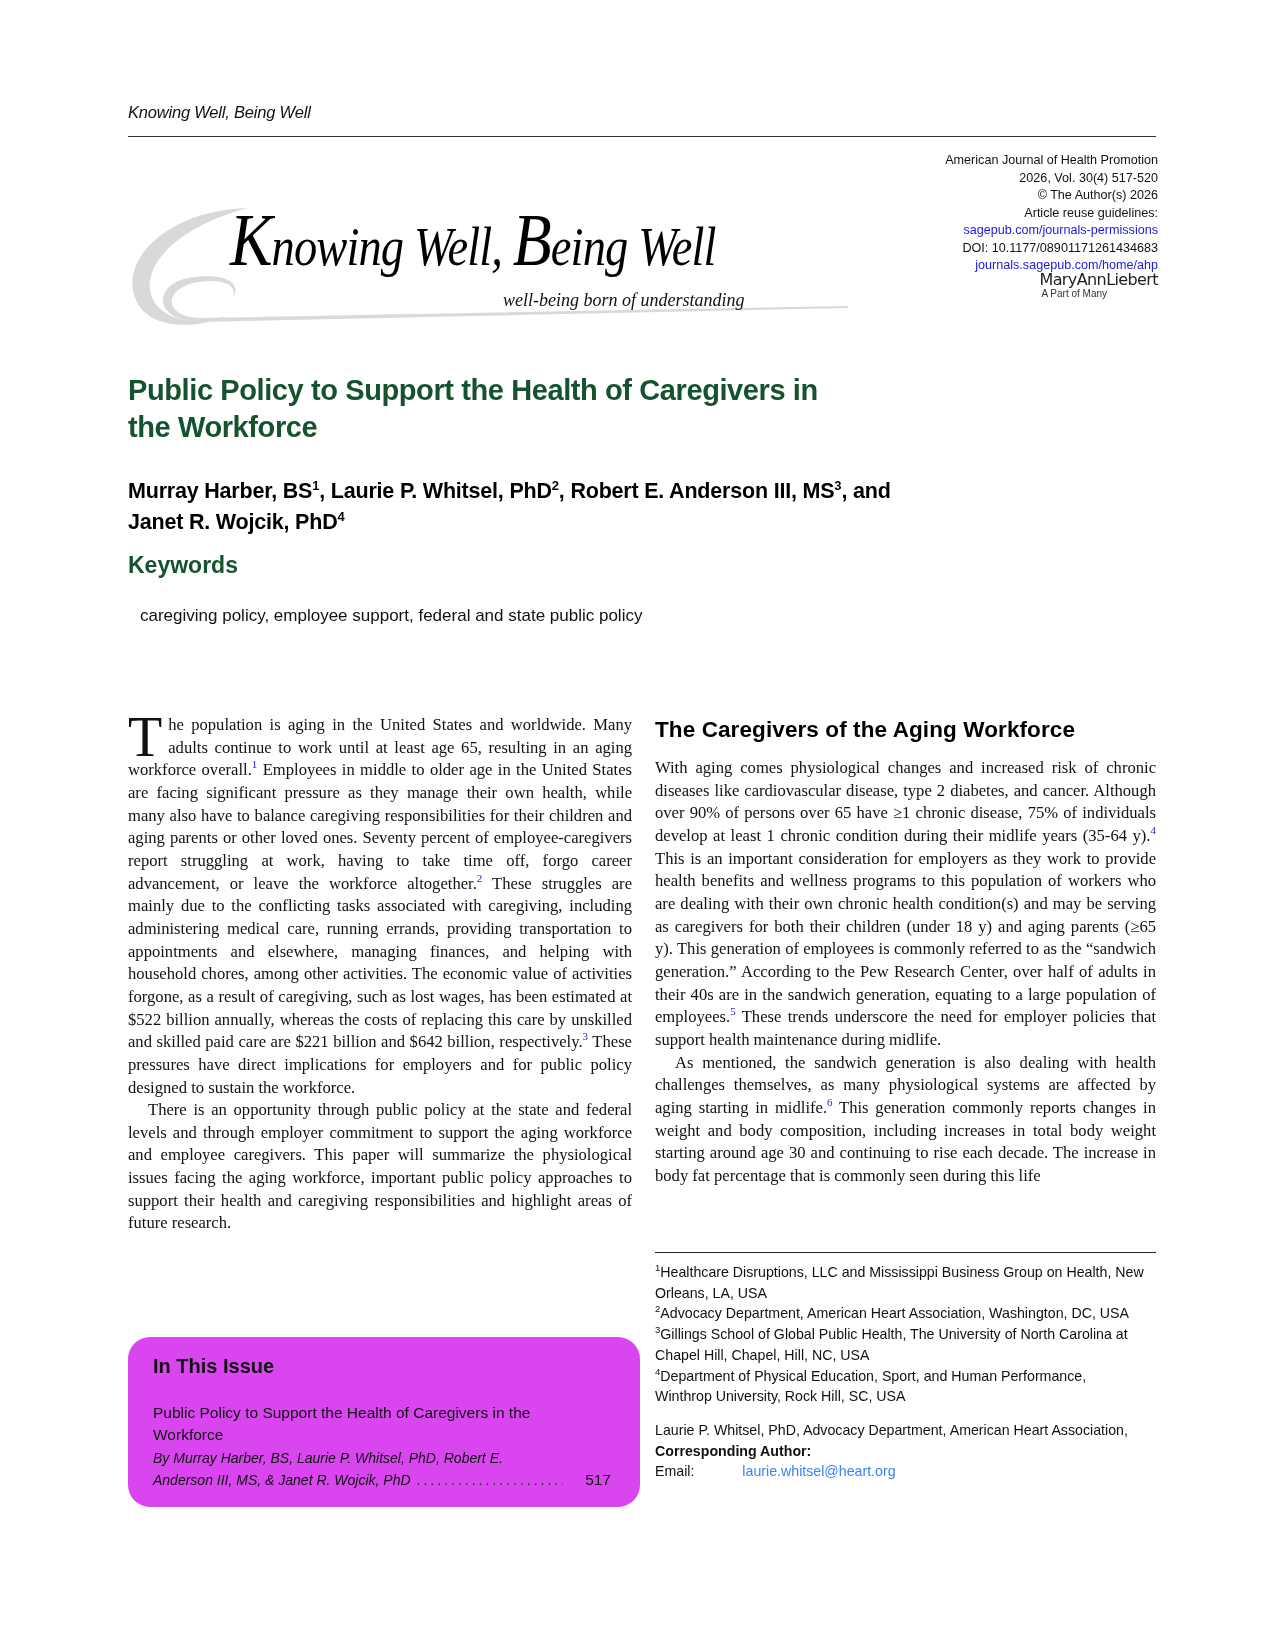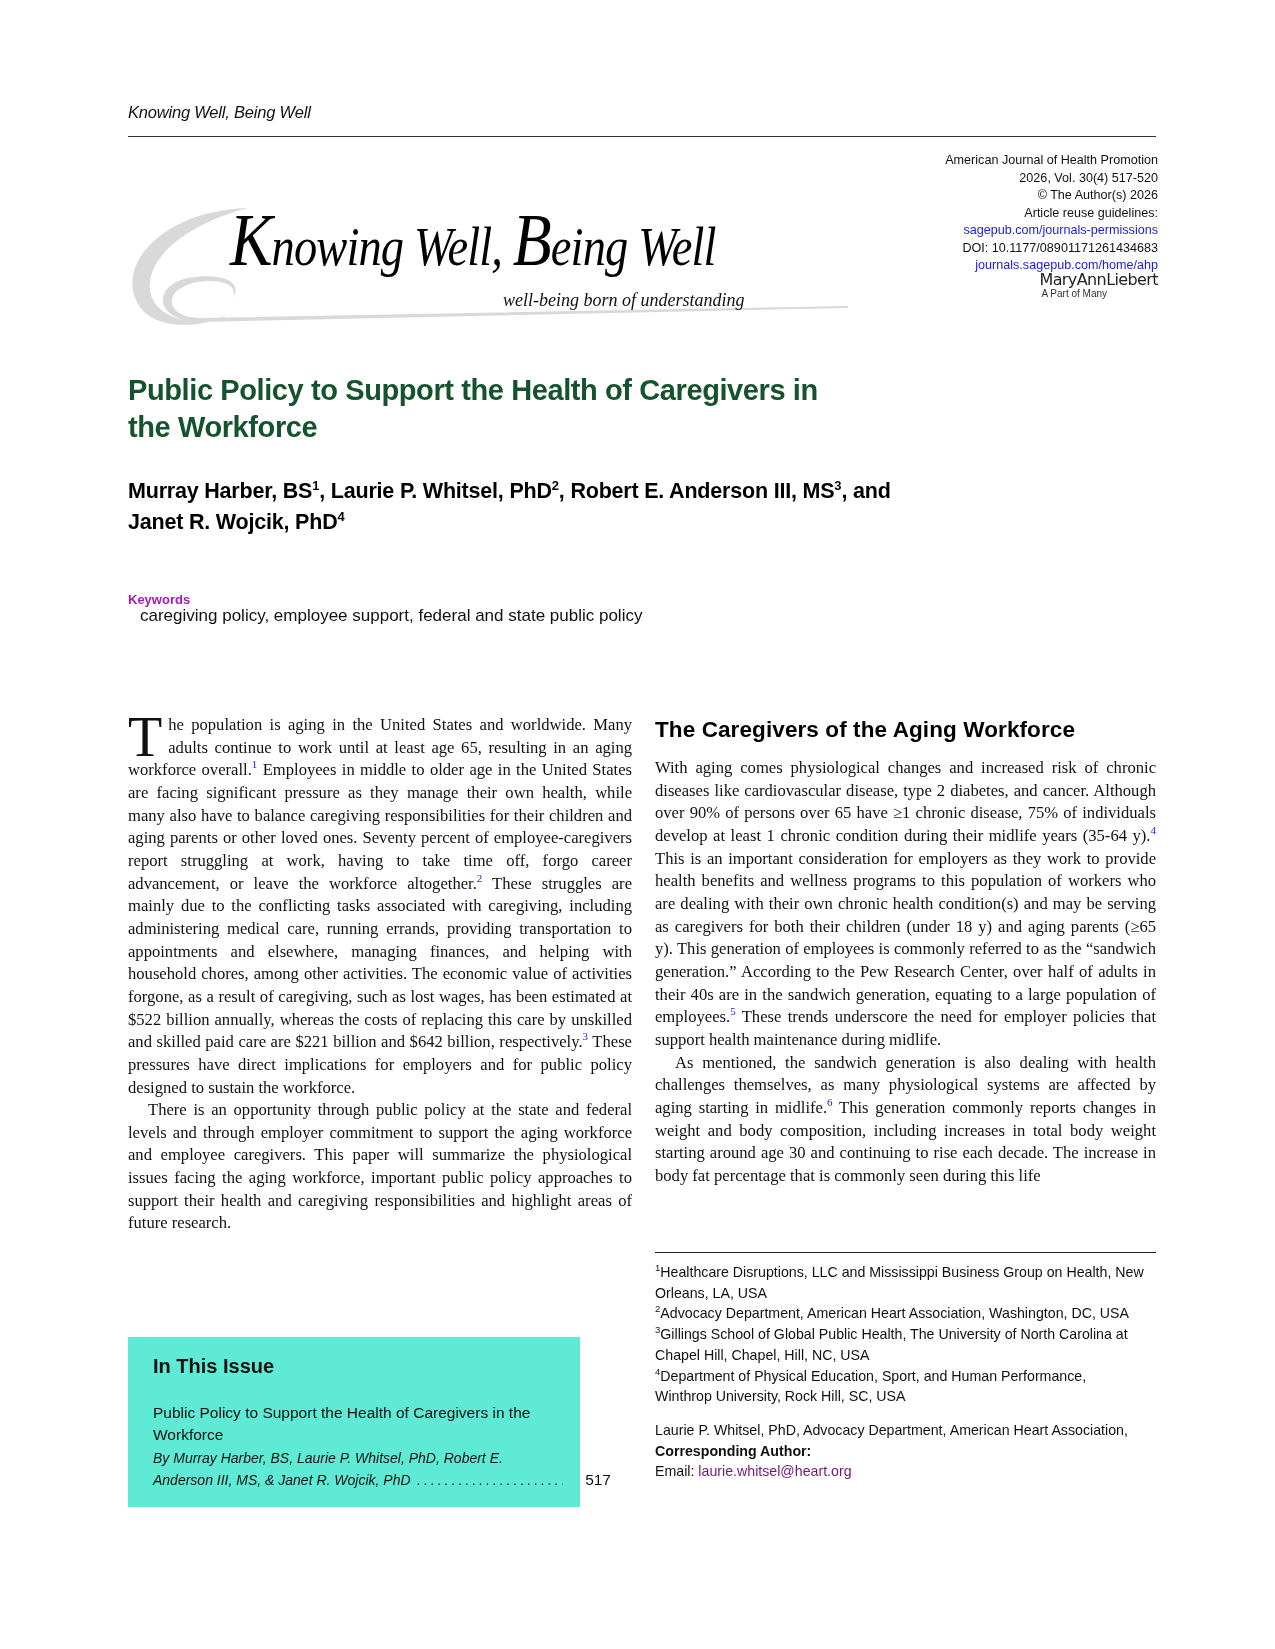--- a/index.html
+++ b/index.html
@@ -20,50 +20,50 @@
   #journal-info { right: 117px; top: 152px; text-align: right; font-family: "Liberation Sans", sans-serif; font-size: 12.6px; line-height: 17.5px; color: #111; }
   #journal-info .link { color: #1a1adb; }
   #publisher-logo { right: 117px; top: 272px; text-align: left; }
   #publisher-name { font-family: "DejaVu Sans", sans-serif; font-size: 16px; letter-spacing: -0.6px; color: #222; line-height: 16px; }
   #publisher-sub { font-family: "Liberation Sans", sans-serif; font-size: 10px; color: #333; margin-left: 2px; line-height: 12px; }
 
   
   #title { left: 128px; top: 372px; width: 800px; font-family: "Liberation Sans", sans-serif; font-weight: bold; font-size: 29px; line-height: 37px; color: #14532d; letter-spacing: -0.4px; }
   #authors { left: 128px; top: 476px; width: 960px; font-family: "Liberation Sans", sans-serif; font-weight: bold; font-size: 21.5px; line-height: 31px; color: #000; letter-spacing: -0.2px; }
   #authors sup { font-size: 13px; line-height: 0; }
-  #keywords-h { left: 128px; top: 592px; font-family: "Liberation Sans", sans-serif; font-weight: bold; font-size: 13px; color: #a21caf; }
+  #keywords-h { left: 128px; top: 552px; font-family: "Liberation Sans", sans-serif; font-weight: bold; font-size: 23px; color: #14532d; }
   #keywords-v { left: 140px; top: 606px; font-family: "Liberation Sans", sans-serif; font-size: 17px; color: #111; }
 
   
   .col { font-family: "Liberation Serif", serif; font-size: 16.6px; line-height: 22.65px; color: #111; text-align: justify; }
   #col-left { left: 128px; top: 714px; width: 504px; }
   #col-right { left: 655px; top: 757px; width: 501px; }
   .col p { margin: 0; }
   .col p.indent { text-indent: 20px; }
   .col sup { font-size: 11px; line-height: 0; color: #1a1adb; }
   .dropcap { float: left; font-size: 56px; line-height: 42px; margin: 2px 6px 0 0; font-family: "Liberation Serif", serif; }
 
   #section-h { left: 655px; top: 717px; font-family: "Liberation Sans", sans-serif; font-weight: bold; font-size: 22.5px; color: #000; letter-spacing: 0.1px; }
 
   
-  #issue-box { left: 128px; top: 1337px; width: 452px; height: 170px; background: #5eead4; }
+  #issue-box { left: 128px; top: 1337px; width: 512px; height: 170px; background: #d946ef; border-radius: 22px; }
   #issue-h { position: absolute; left: 25px; top: 18px; font-family: "Liberation Sans", sans-serif; font-weight: bold; font-size: 20px; color: #111; }
   #issue-title { position: absolute; left: 25px; top: 65px; width: 400px; font-family: "Liberation Sans", sans-serif; font-size: 15.5px; line-height: 22px; color: #111; }
   #issue-by { position: absolute; left: 25px; top: 110px; width: 458px; font-family: "Liberation Sans", sans-serif; font-style: italic; font-size: 14px; line-height: 22px; color: #111; }
   #issue-by .row2 { display: flex; }
   #issue-by .dots { flex: 1; overflow: hidden; white-space: nowrap; font-style: normal; letter-spacing: 3px; padding-left: 6px; color: #222; }
   #issue-page { font-style: normal; font-size: 15.5px; padding-left: 6px; margin-left: 16px; }
 
   
   #foot-rule { left: 655px; top: 1252px; width: 501px; height: 0; border-top: 1.2px solid #222; }
   #affils { left: 655px; top: 1262px; width: 510px; font-family: "Liberation Sans", sans-serif; font-size: 14.2px; line-height: 20.7px; color: #111; }
   #affils sup { font-size: 9.5px; line-height: 0; }
   #corr { left: 655px; top: 1420px; width: 520px; font-family: "Liberation Sans", sans-serif; font-size: 14.2px; line-height: 20.7px; color: #111; }
   #corr-h { font-weight: bold; }
-  #corr .link { color: #701a75; }
+  #corr .link { color: #3b82f6; margin-left: 44px; }
 </style>
 </head>
 <body>
 
 <div id="running-head" class="abs">Knowing Well, Being Well</div>
 <div id="head-rule" class="abs"></div>
 
 <div id="banner" class="abs">
   <svg width="755" height="160" viewBox="0 0 755 160">
     <path d="M120 18 C 40 20, -10 70, 8 110 C 20 140, 70 140, 100 125 C 60 140, 25 125, 22 100 C 18 70, 55 35, 120 18 Z" fill="#d9d9d9"></path>

